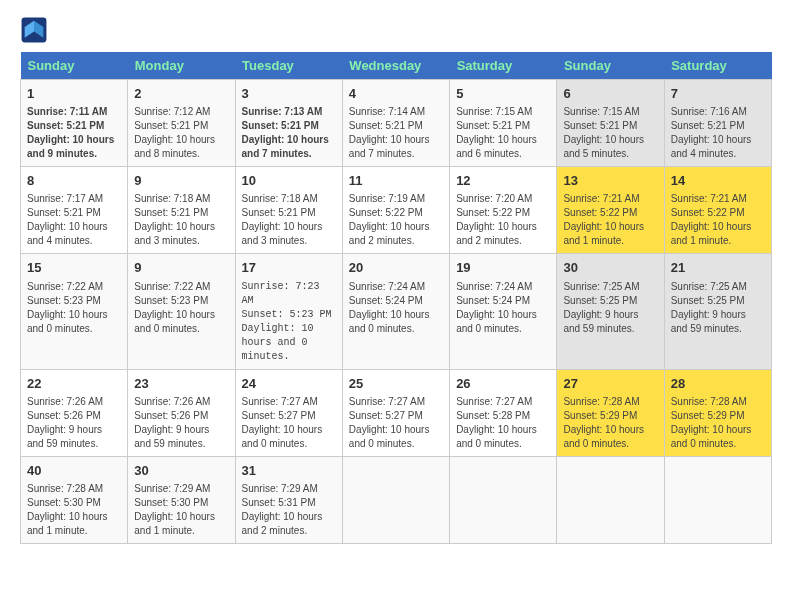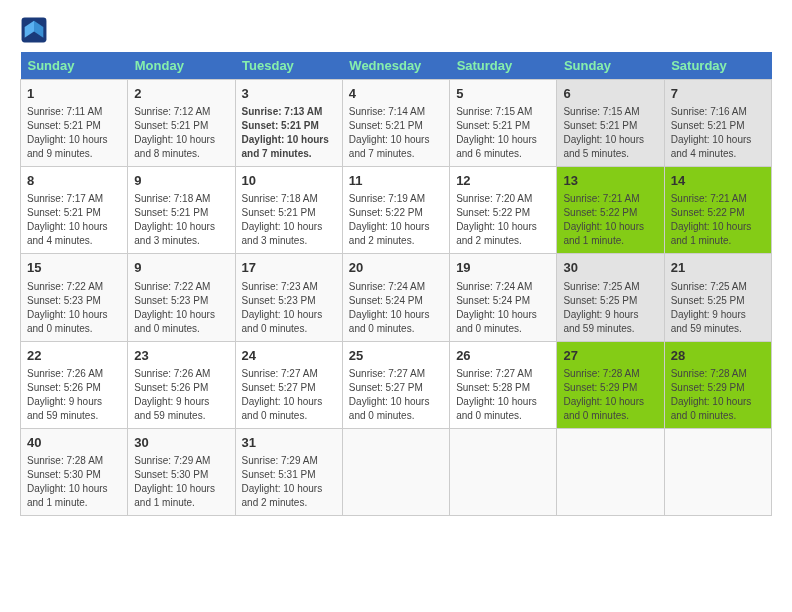--- a/index.html
+++ b/index.html
@@ -68,21 +68,21 @@
       width: calc(100% / 7);
       min-height: 80px;
       background: #fff;
       color: #333;
       line-height: 1.4;
     }
     tbody tr:nth-child(odd) td {
       background: #f9f9f9;
     }
     tbody tr td:nth-child(6), tbody tr td:nth-child(7) {
-      background: #84cc16;
+      background: #fde047;
     }
     tbody tr:nth-child(odd) td:nth-child(6),
     tbody tr:nth-child(odd) td:nth-child(7) {
       background: #e3e3e3;
     }
     .day-num {
       font-size: 13px;
       font-weight: bold;
       display: block;
       margin-bottom: 2px;
@@ -128,21 +128,21 @@
         <th>Wednesday</th>
         <th>Saturday</th>
         <th>Sunday</th>
         <th>Saturday</th>
       </tr>
   </thead>
   <tbody id="calendar-body">
   <tr>
         <td>
           <span class="day-num">1</span>
-          <div class="day-info" style="white-space: pre-line;">Sunrise: 7:11 AM
+          <div class="day-info" style="white-space: pre-line; font-weight: bold;">Sunrise: 7:11 AM
 Sunset: 5:21 PM
 Daylight: 10 hours and 9 minutes.</div>
         </td>
         <td>
           <span class="day-num">2</span>
           <div class="day-info" style="white-space: pre-line;">Sunrise: 7:12 AM
 Sunset: 5:21 PM
 Daylight: 10 hours and 8 minutes.</div>
         </td>
         <td>
@@ -228,21 +228,21 @@
 Daylight: 10 hours and 0 minutes.</div>
         </td>
         <td>
           <span class="day-num">9</span>
           <div class="day-info" style="white-space: pre-line;">Sunrise: 7:22 AM
 Sunset: 5:23 PM
 Daylight: 10 hours and 0 minutes.</div>
         </td>
         <td>
           <span class="day-num">17</span>
-          <div class="day-info" style="white-space: pre-line;">Sunrise: 7:23 AM
+          <div class="day-info" style="white-space: pre-line; font-family: Liberation Mono, monospace;">Sunrise: 7:23 AM
 Sunset: 5:23 PM
 Daylight: 10 hours and 0 minutes.</div>
         </td>
         <td>
           <span class="day-num">20</span>
           <div class="day-info" style="white-space: pre-line;">Sunrise: 7:24 AM
 Sunset: 5:24 PM
 Daylight: 10 hours and 0 minutes.</div>
         </td>
         <td>

